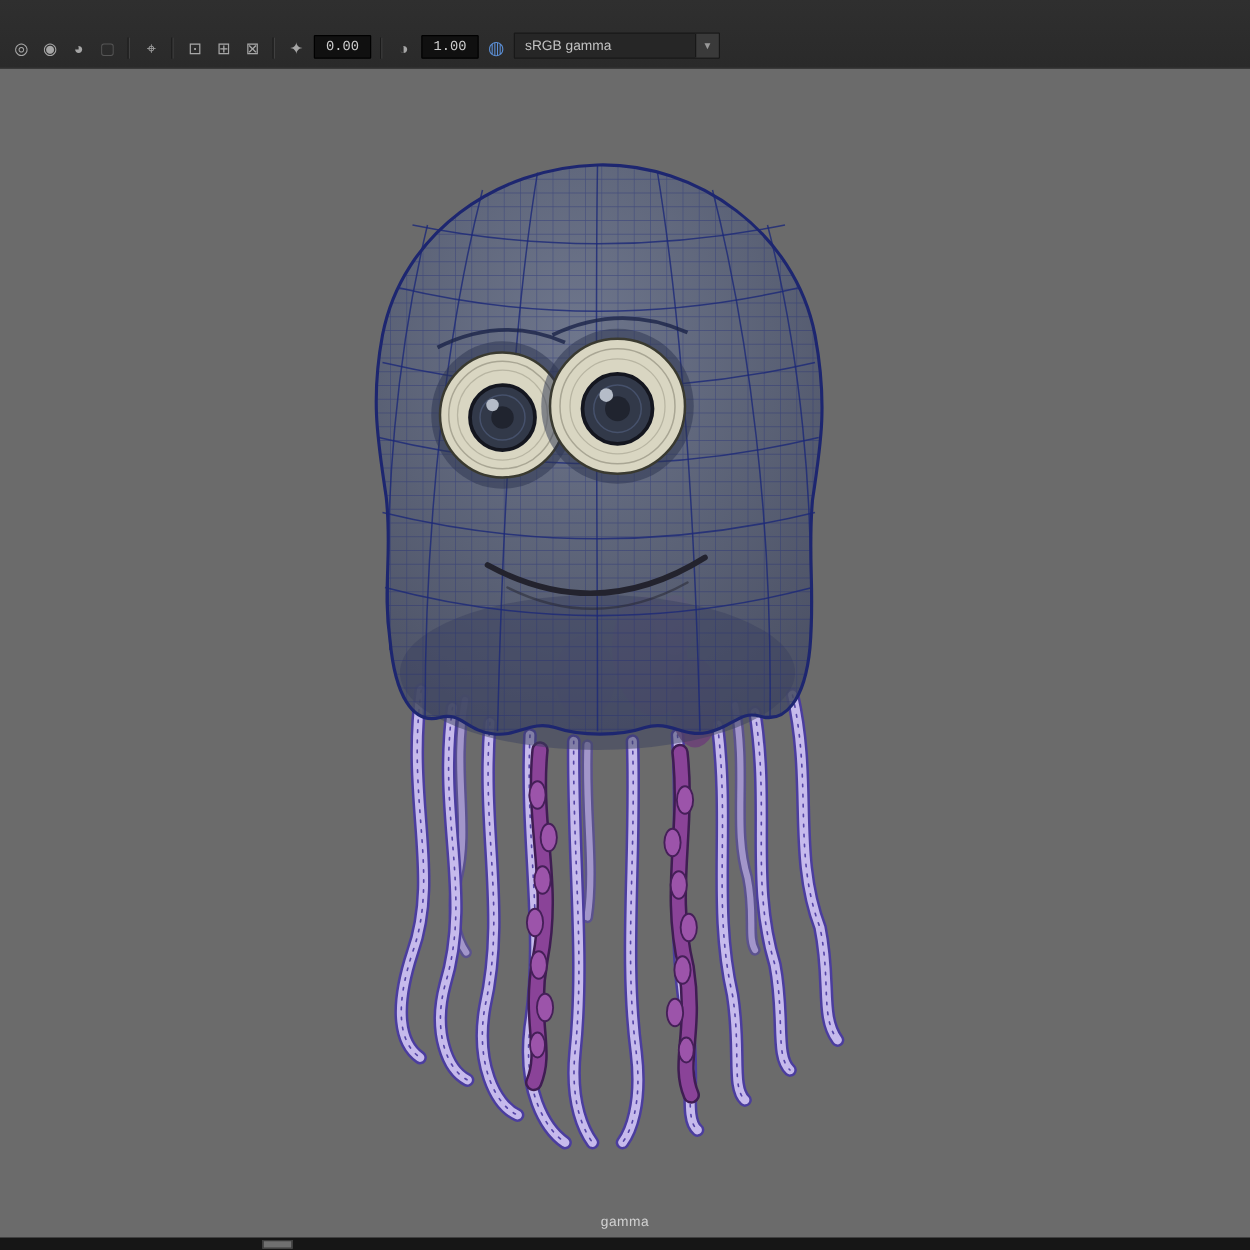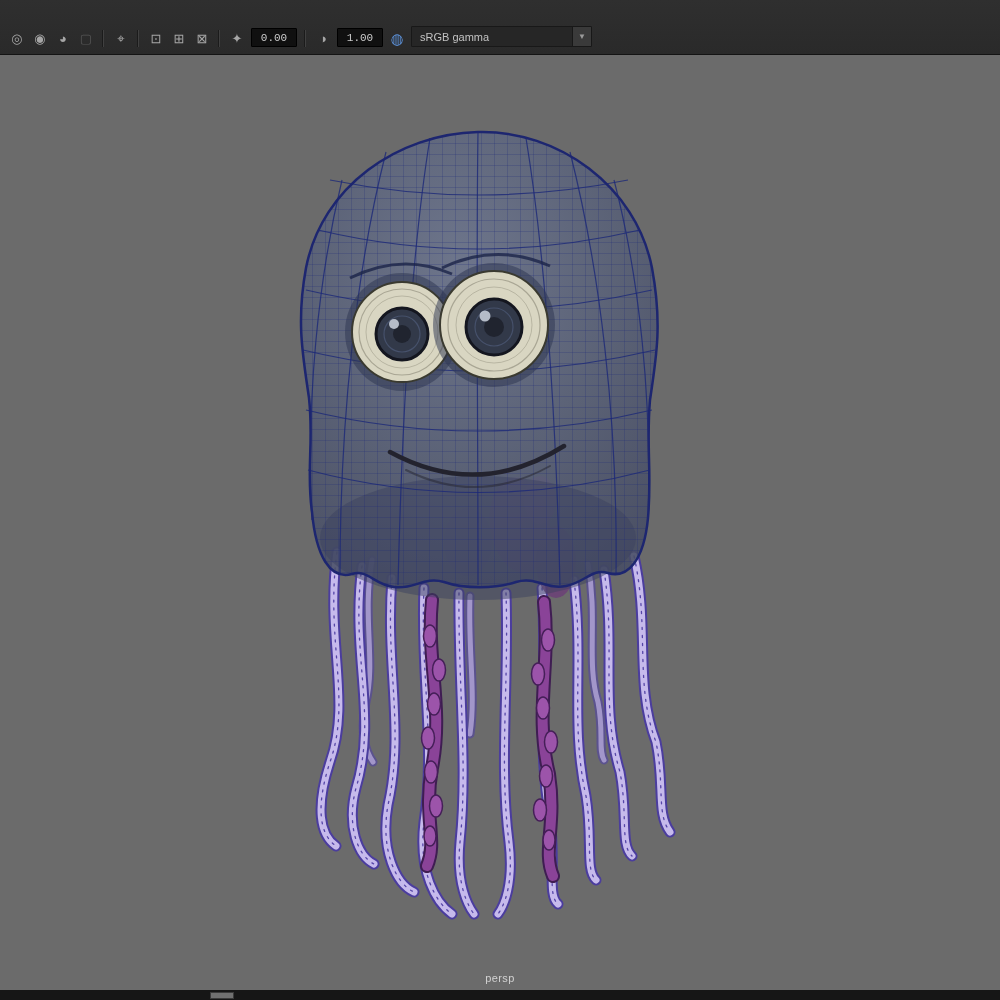--- a/index.html
+++ b/index.html
@@ -31,21 +31,21 @@
   }
   .tb-field{
     width:44px;height:17px;flex:0 0 auto;
     background:#101010;border:1px solid #000;border-radius:1px;
     color:#cccccc;font-size:11px;text-align:center;padding:0;
     font-family:Liberation Mono, monospace;
   }
   .tb-dd{
     height:19px;flex:0 0 auto;display:flex;align-items:stretch;
     background:#262626;border:1px solid #181818;border-radius:1px;
-    color:#c2c2c2;font-size:11px;cursor:pointer;gap:16px;
+    color:#c2c2c2;font-size:11px;cursor:pointer;
   }
   .tb-dd .lbl{width:128px;display:flex;align-items:center;padding:0 8px;}
   .tb-dd .arrow{
     width:18px;display:flex;align-items:center;justify-content:center;
     background:#3a3a3a;border-left:1px solid #181818;color:#9a9a9a;font-size:8px;
   }
   
   .viewport{
     position:absolute;top:55px;left:0;width:1000px;height:935px;
     background:#6b6b6b;overflow:hidden;
@@ -239,18 +239,18 @@
       <circle cx="494" cy="327" r="19" fill="none" stroke="#46516b" stroke-width="1.2"></circle>
       <circle cx="494" cy="327" r="10" fill="#20242f"></circle>
       <circle cx="485" cy="316" r="5.5" fill="#cdd4de" opacity="0.85"></circle>
     </g>
     <g>
       <path d="M390,452 Q478,500 564,446" fill="none" stroke="#23232e" stroke-width="4.5" stroke-linecap="round"></path>
       <path d="M406,470 Q478,506 550,466" fill="none" stroke="#23232e" stroke-width="2" opacity="0.5" stroke-linecap="round"></path>
     </g>
   </svg>
 
-  <div class="persp-label">persp</div>
+  <div class="persp-label">gamma</div>
 </div>
 
 <div class="bottombar">
   <div class="bb-handle"></div>
 </div>
 
 </body></html>

